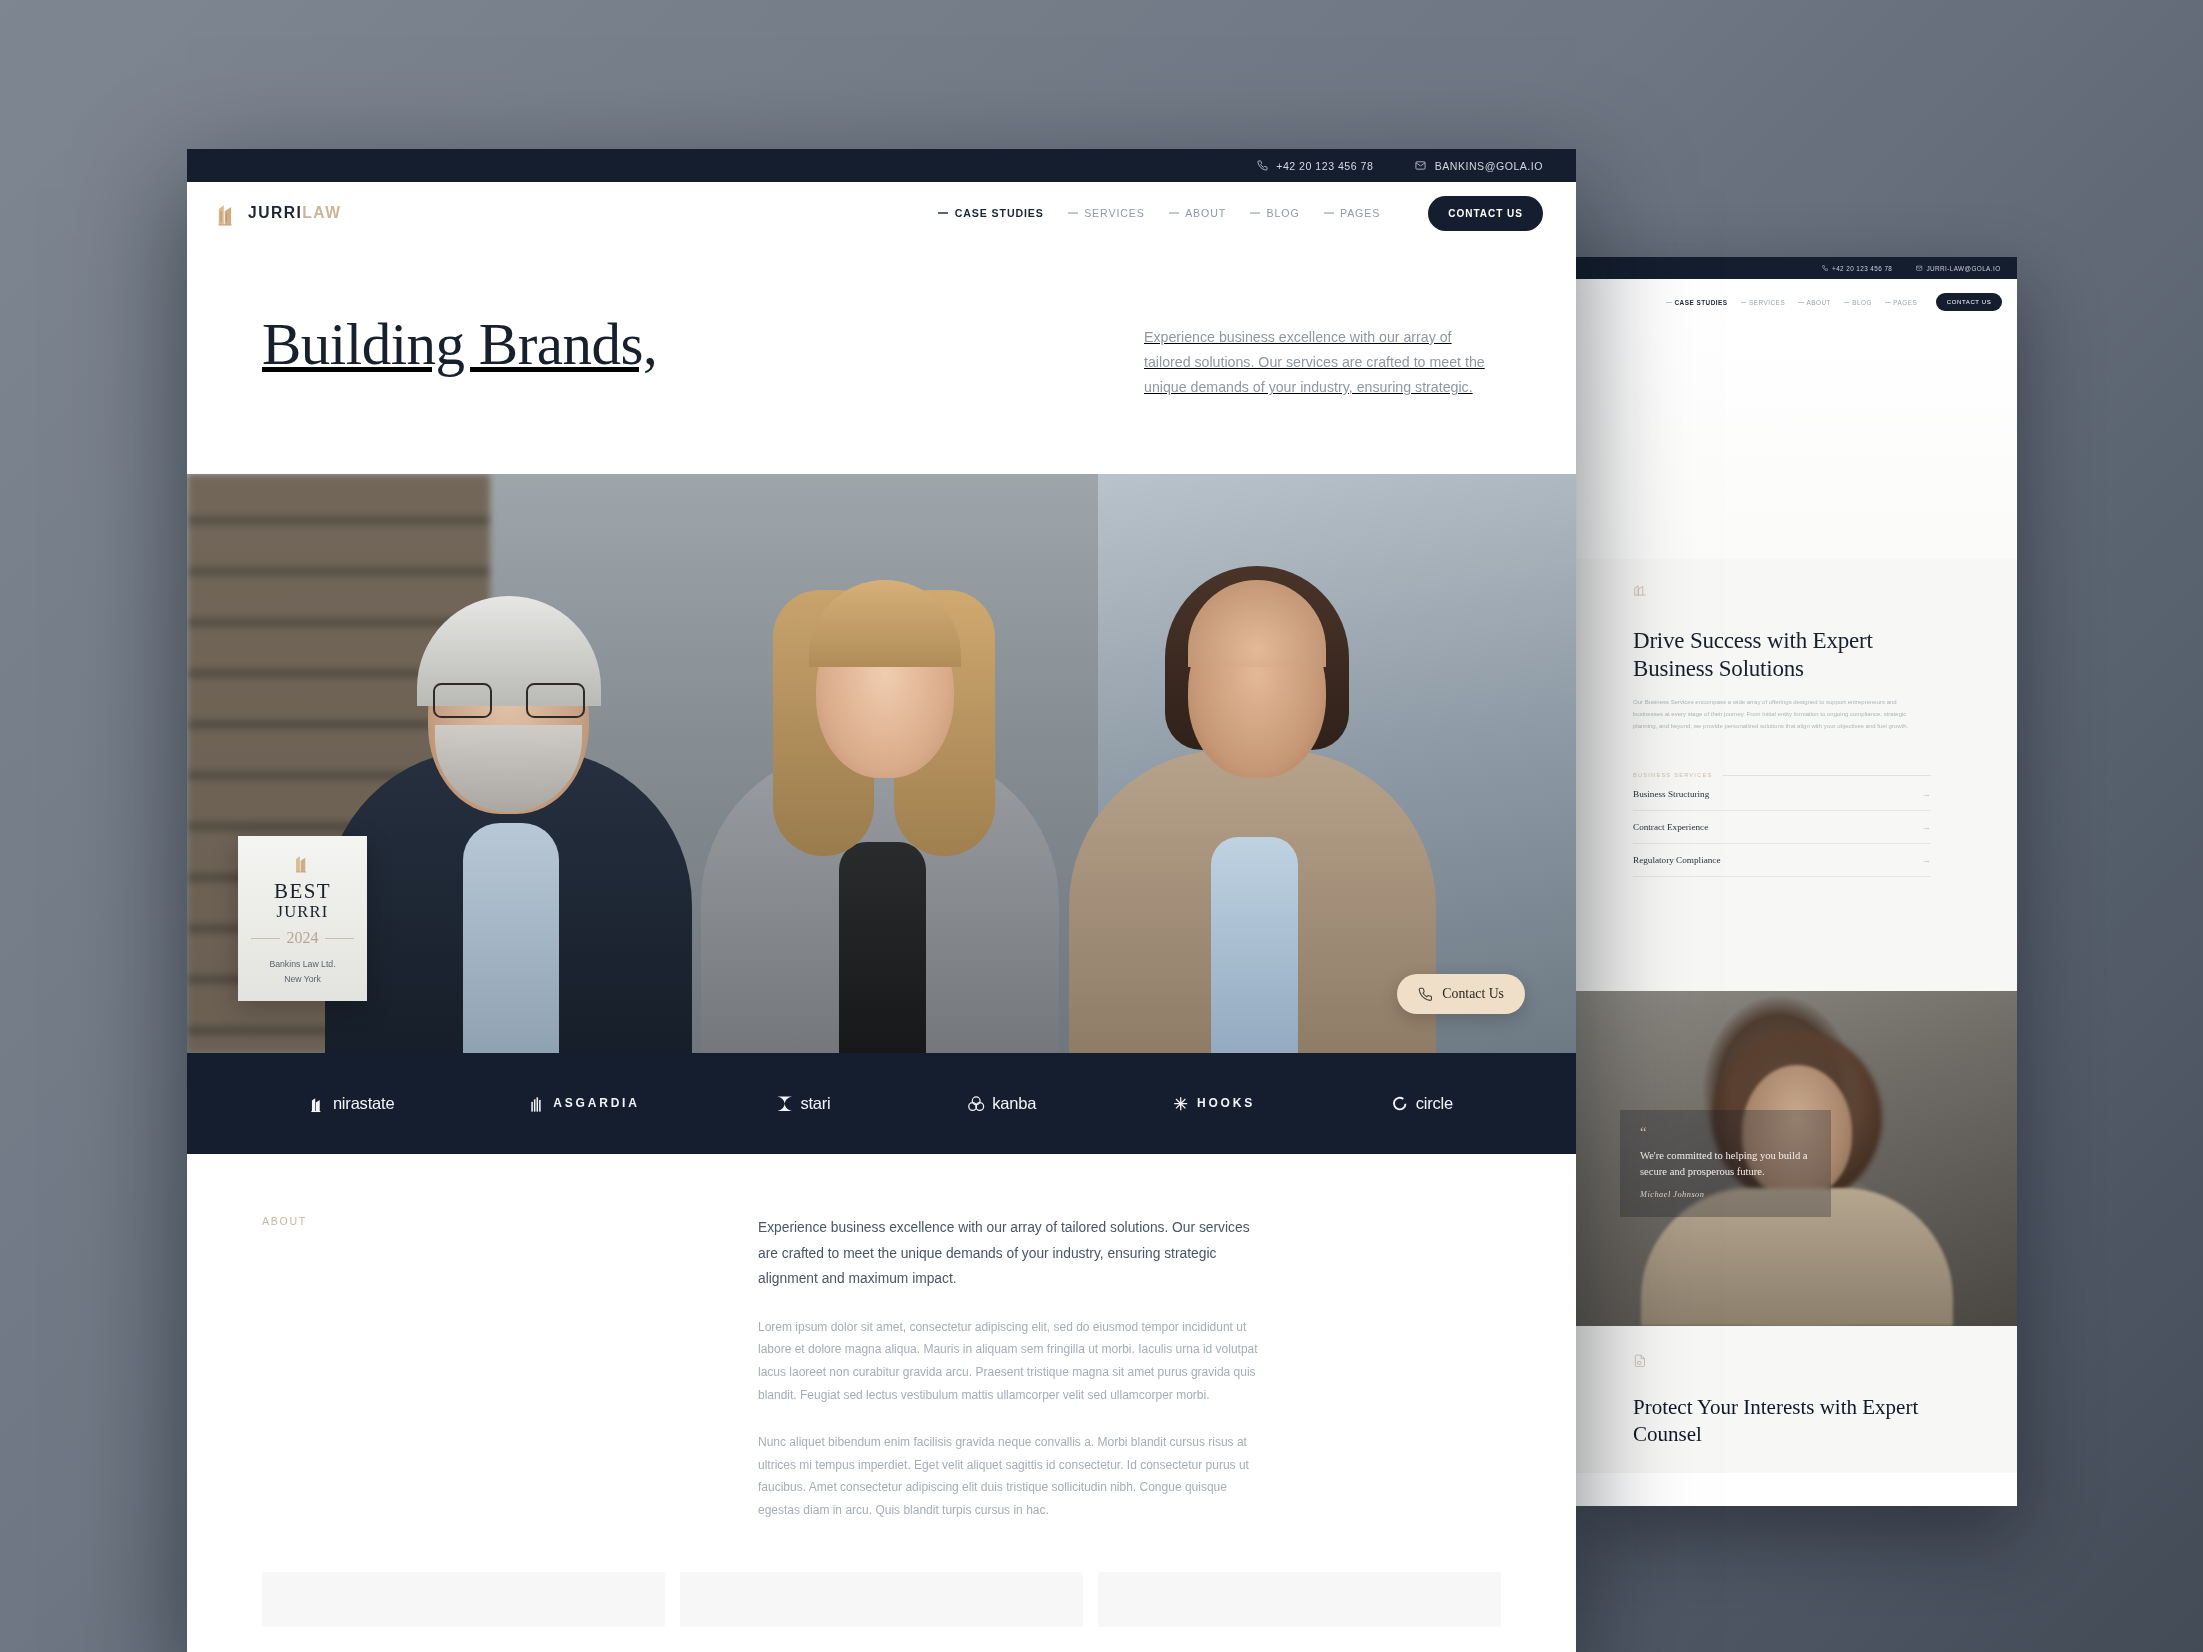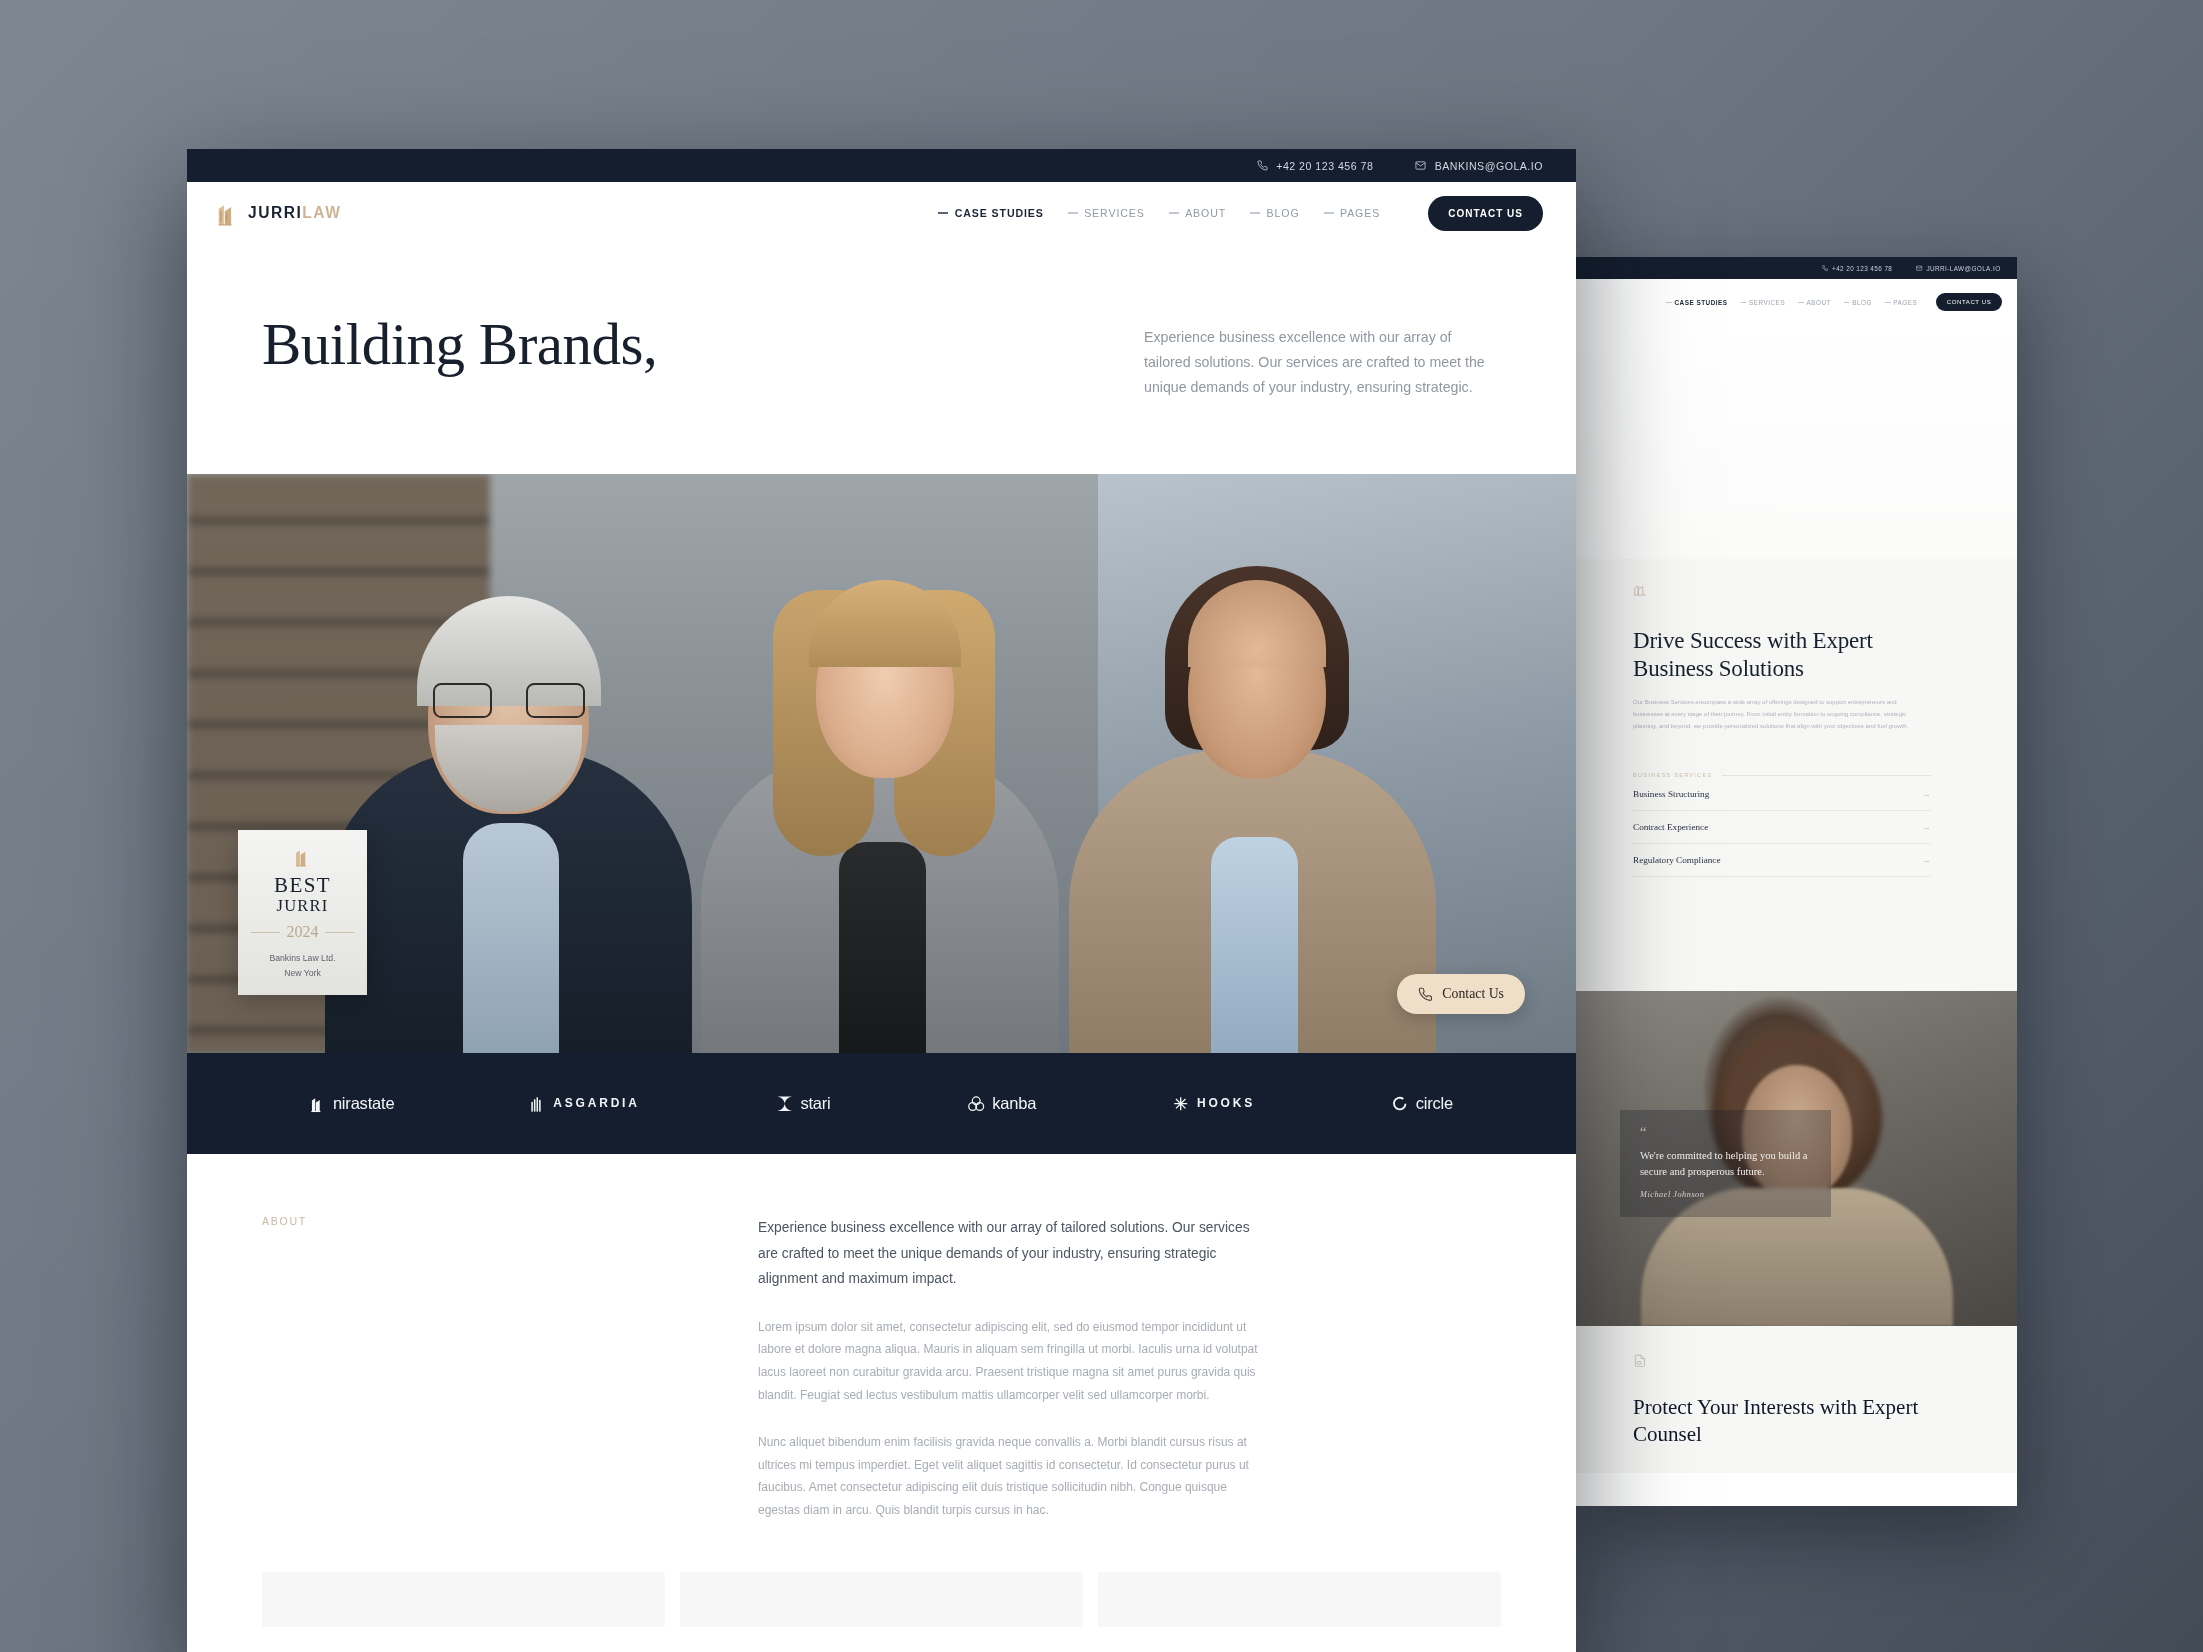--- a/index.html
+++ b/index.html
@@ -69,21 +69,21 @@
   .logo .w1 { color:#1a2434;} .logo .w2 { color:#cdb496;}
   .nav .spacer { flex:1;}
   .navlinks { display:flex; align-items:center; gap:24px;}
   .navlinks a { text-decoration:none; font-size:10.6px; letter-spacing:0.9px; color:#9099a6; display:flex; align-items:center; gap:6.4px;}
   .navlinks a.active { color:#1b2637; font-weight:bold;}
   .navlinks .dash { width:10px; height:1.4px; background:#c2c8d1;}
   .navlinks a.active .dash { background:#5a6472;}
   .contact-btn { margin-left:24px; background:#141e2e; color:#fff; border:none; font-size:10px; font-weight:bold; letter-spacing:1px;
     padding:12px 20px; border-radius:20px; font-family:"Liberation Sans", sans-serif; cursor:pointer;}
 
-  .hero { padding:66px 0 1px 0; background:#fff; height:230px; display:flex;}
+  .hero { padding:66px 0 1px 0; background:#fff; height:230px; display:flex;text-decoration:underline;}
   .hero-left { padding-left:75px; }
   .hero h1 { font-family:"Liberation Serif", serif; font-size:59px; line-height:1.16; color:#18202e; font-weight:normal; letter-spacing:-0.5px;}
   .hero-right { margin-left:auto; padding-right:79px; padding-top:14.7px; width:432px;}
   .hero-right p { color:#9097a1; font-size:14.2px; line-height:1.78;}
 
   .heroimg { position:relative; height:579px; overflow:hidden;
     background:linear-gradient(180deg,#9fa6aa 0%, #868d93 45%, #6f767d 100%);}
   .bgwin { position:absolute; right:0; top:0; width:478px; height:100%;
     background:linear-gradient(170deg,#b9c3cb 0%, #8e9aa5 50%, #6d7983 100%);}
   .bgshelf { position:absolute; left:0; top:0; width:303px; height:100%;
@@ -119,21 +119,21 @@
   .p3 { left:882px; width:367px; height:514px;}
   .p3 .jacket { position:absolute; bottom:0; left:0; width:367px; height:303px; border-radius:156px 156px 0 0; background:linear-gradient(180deg,#b7a28b,#8f7c67);}
   .p3 .shirt { position:absolute; bottom:0; left:142px; width:87px; height:216px; background:linear-gradient(180deg,#bed2e2,#93aac0); border-radius:27.5px 27.5px 0 0;}
   .p3 .head { position:absolute; bottom:275px; left:119px; width:138px; height:174px; border-radius:50% 50% 46% 46%;
     background:radial-gradient(ellipse at 50% 40%, #e3b997 0%, #c79875 65%, #a5795a 100%);}
   .p3 .hair { position:absolute; bottom:303px; left:96px; width:184px; height:184px; border-radius:92px 92px 37px 37px;
     background:linear-gradient(180deg,#4a342a,#2f211a);}
   .p3 .headtop { position:absolute; bottom:386px; left:119px; width:138px; height:87px; border-radius:69px 69px 0 0;
     background:radial-gradient(ellipse at 50% 80%, #e3b997 0%, #b68a68 100%); }
 
-  .badge { position:absolute; left:51px; bottom:58px; width:129px; height:165px;
+  .badge { position:absolute; left:51px; bottom:52px; width:129px; height:165px;
     background:linear-gradient(180deg,#f4f4f2,#e2e2de); text-align:center; padding-top:14.7px;
     box-shadow:0 7.3px 24px rgba(0,0,0,0.22);}
   .badge .bi { margin-bottom:4.6px;}
   .badge .bbest { font-family:"Liberation Serif", serif; font-size:21px; color:#18202e; letter-spacing:1.4px; line-height:1.05;}
   .badge .blaw { font-family:"Liberation Serif", serif; font-size:16.5px; color:#18202e; letter-spacing:1.2px; line-height:1.25;}
   .badge .byr { display:flex; align-items:center; justify-content:center; gap:6.4px; margin:6.4px 13px 0 13px;}
   .badge .byr .ln { flex:1; height:0.9px; background:#cbbfae;}
   .badge .byr b { color:#b9a88f; font-size:16px; font-weight:normal; font-family:"Liberation Serif",serif;}
   .badge .bsub { margin-top:9.2px; font-size:8.7px; color:#5e646d; line-height:1.75;}
 

